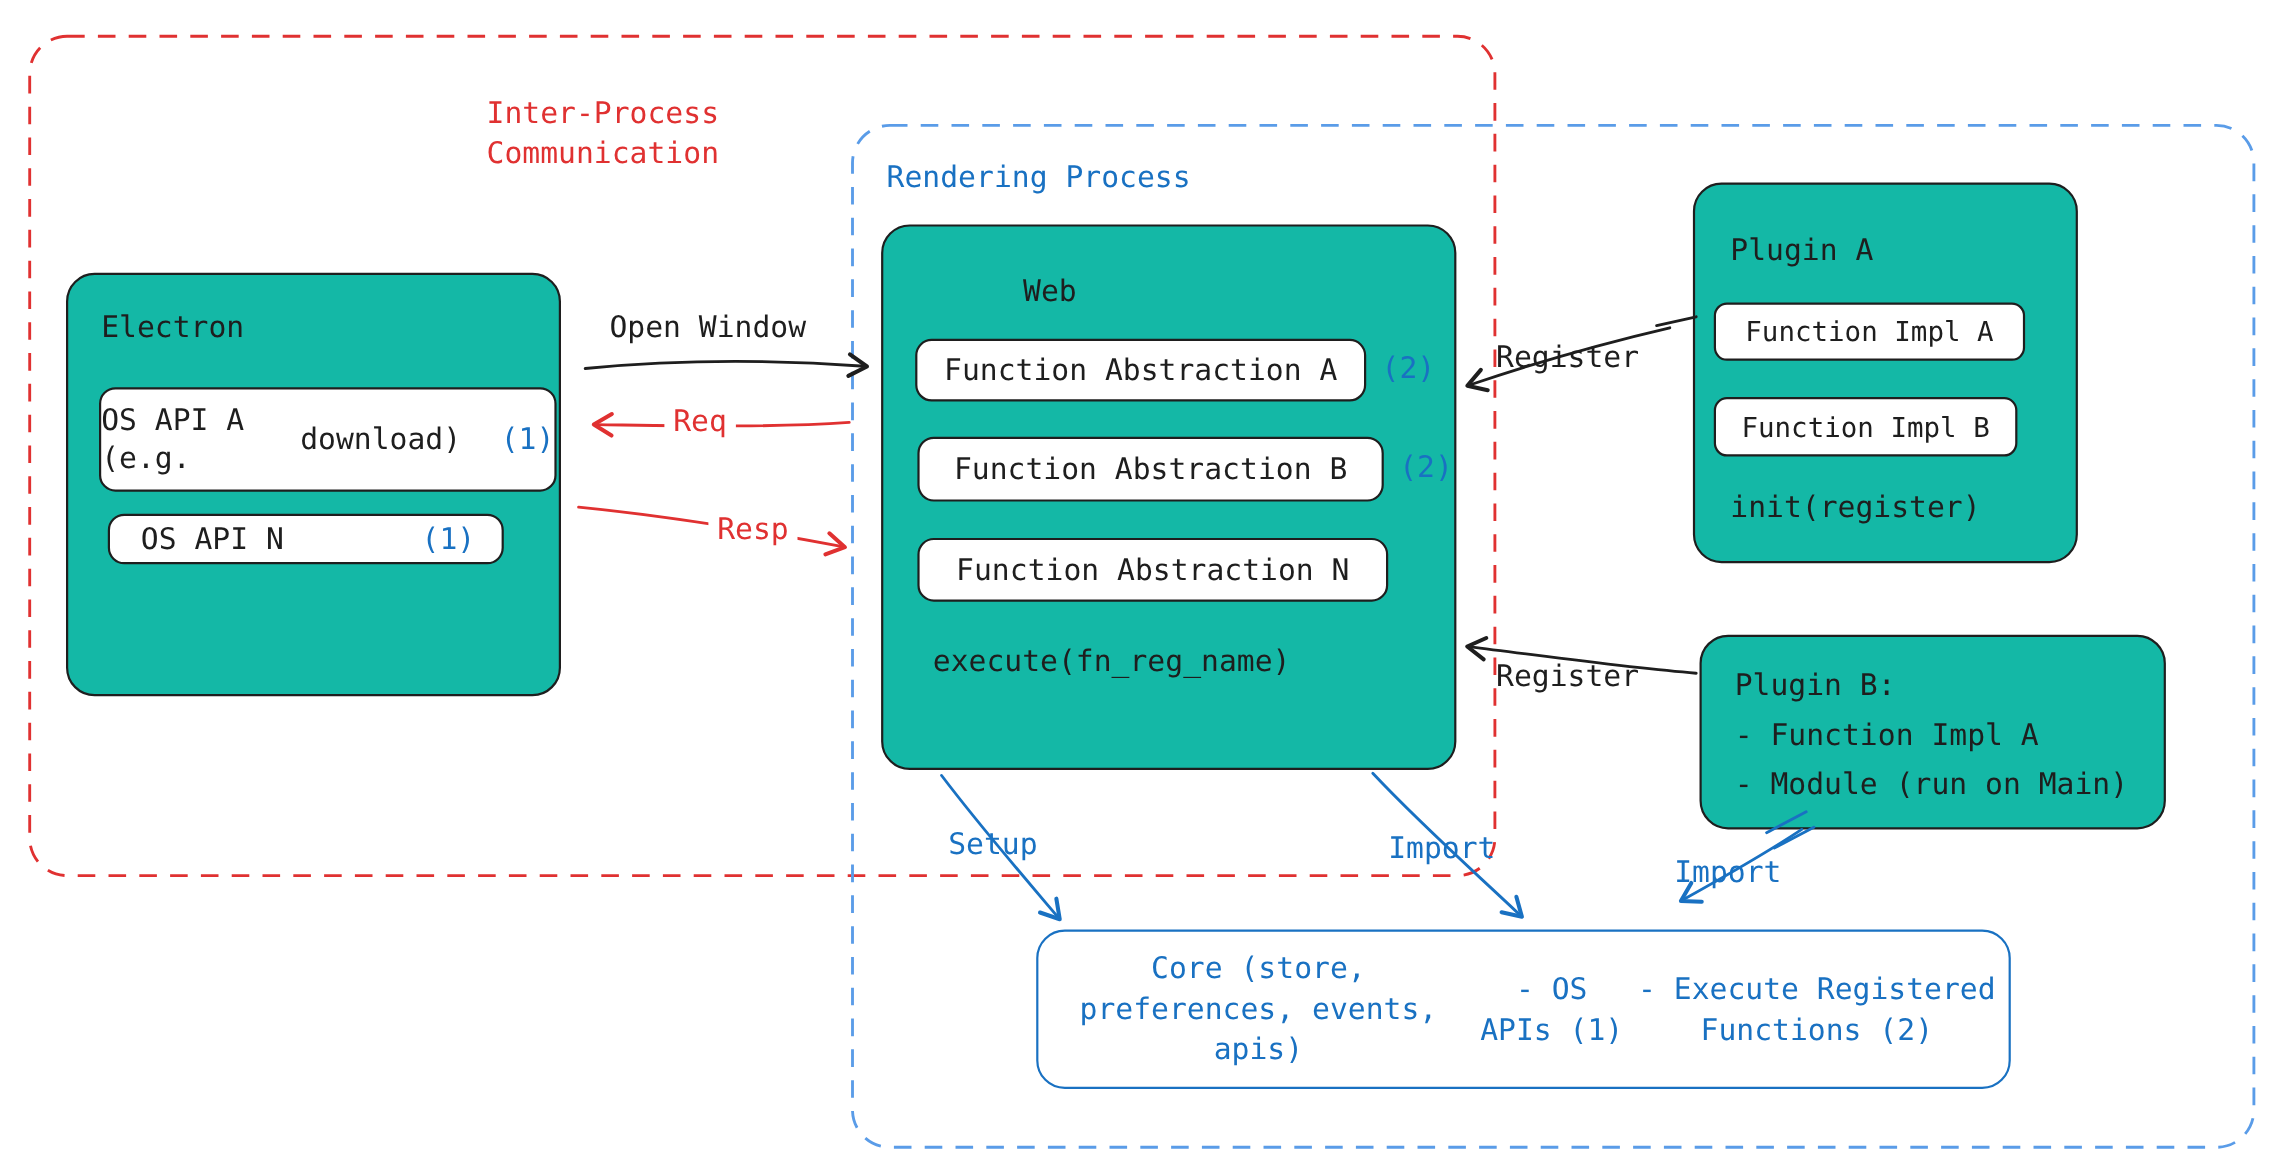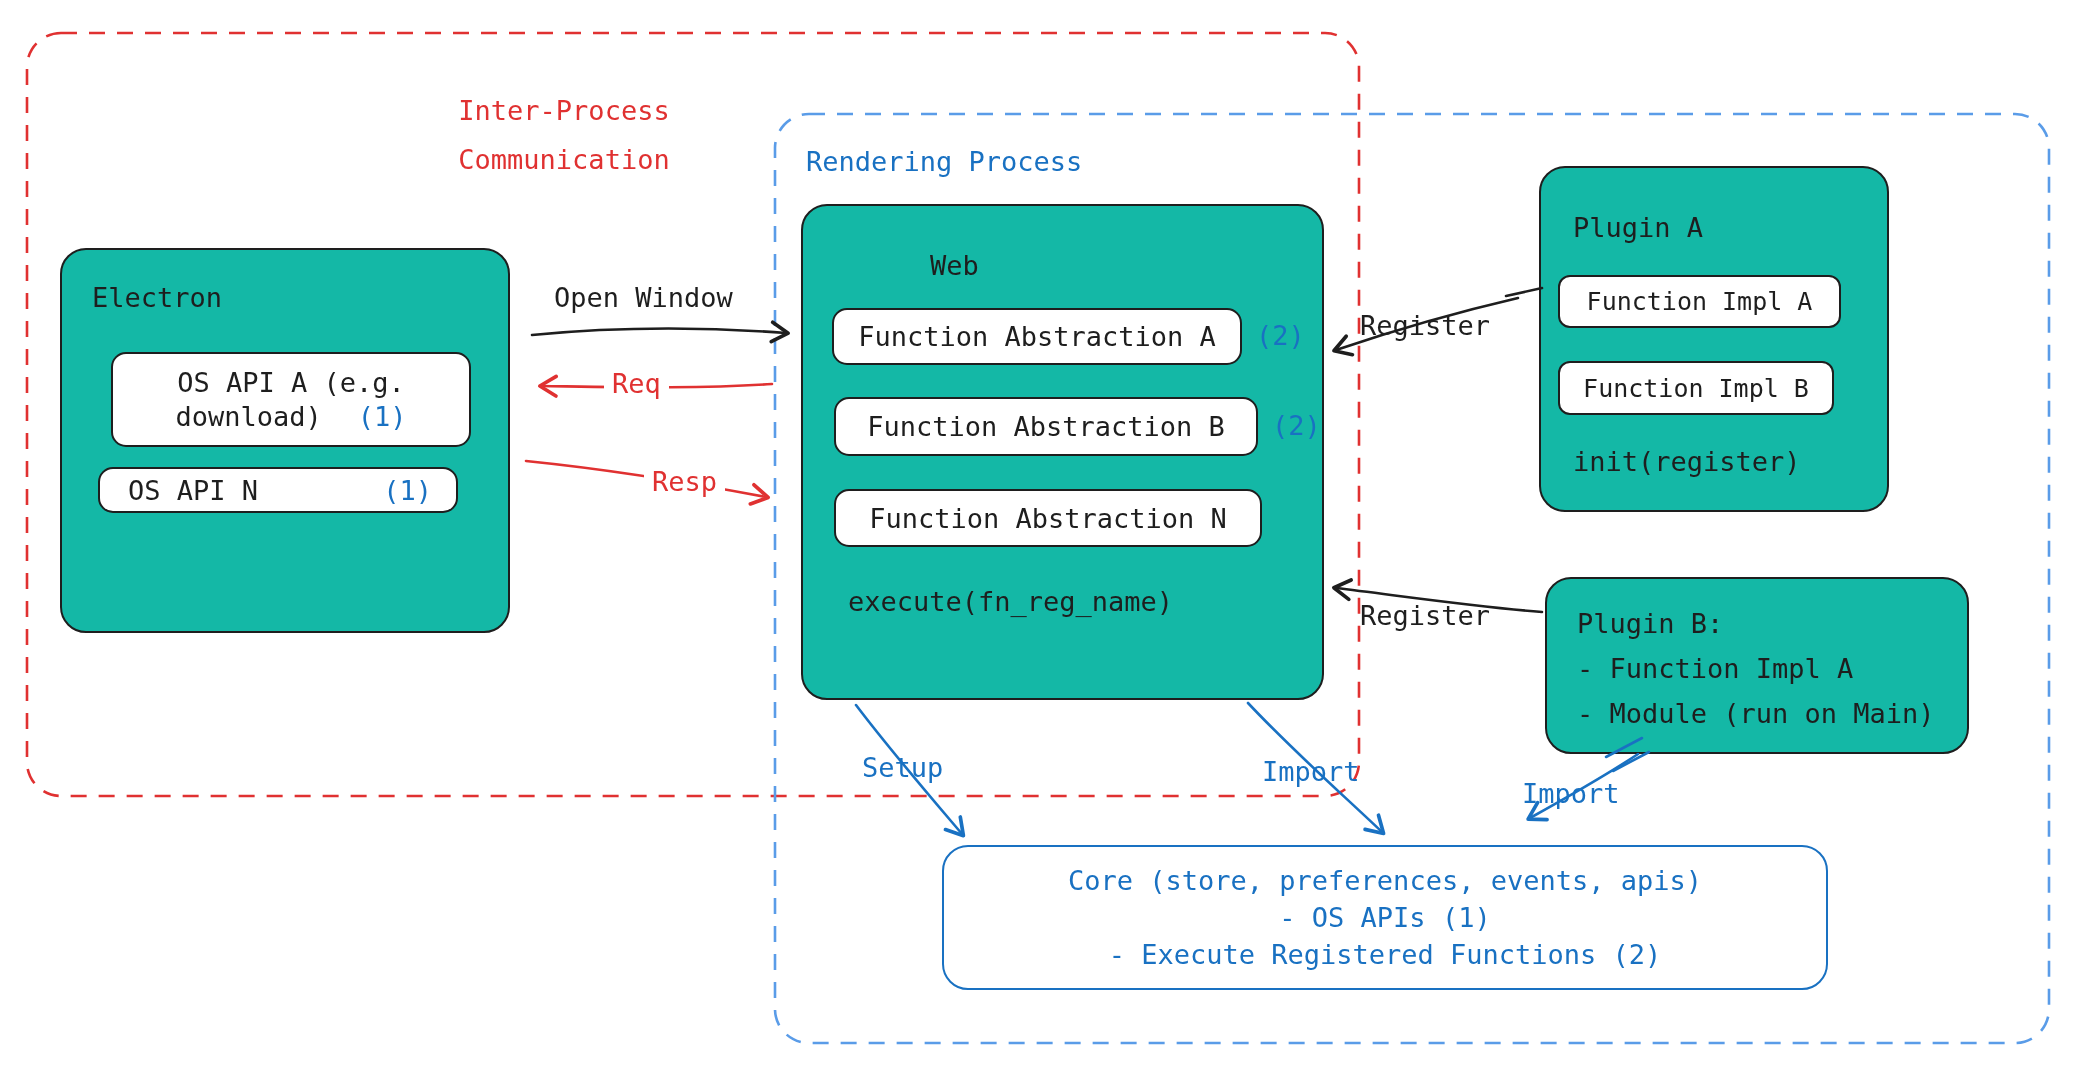--- a/index.html
+++ b/index.html
@@ -36,21 +36,21 @@
   .blue-t { color: #1971c2; }
   .bg { background: #ffffff; padding: 0 8px; }
   .prelines { white-space: pre-line; }
   .core-box {
     position: absolute;
     border: 2.6px solid #1971c2;
     border-radius: 26px;
     background: #ffffff;
     color: #1971c2;
     display: flex;
-    flex-direction: column;
+    flex-direction: row;
     align-items: center;
     justify-content: center;
     line-height: 37px;
     text-align: center;
   }
   .st-k { stroke: #1e1e1e; fill: none; stroke-width: 2.6; stroke-linecap: round; }
   .st-r { stroke: #e03131; fill: none; stroke-width: 2.6; stroke-linecap: round; }
   .st-b { stroke: #1971c2; fill: none; stroke-width: 2.6; stroke-linecap: round; }
   .dash-red { stroke: #e03131; fill: none; stroke-width: 2.6; stroke-dasharray: 16 12; }
   .dash-blue { stroke: #5a9ce8; fill: none; stroke-width: 2.6; stroke-dasharray: 16 12; }
@@ -58,28 +58,28 @@
 </head>
 <body>
 
 <div class="canvas">
 
   <svg class="layer" width="2074" height="1066" viewBox="0 0 2074 1066">
     <rect x="27" y="33" width="1332" height="763" rx="34" class="dash-red"></rect>
     <rect x="775" y="114" width="1274" height="929" rx="34" class="dash-blue"></rect>
   </svg>
 
-  <div class="label red-t prelines" style="left:434px; top:86px; width:260px; text-align:center; line-height:49px;">Inter-Process
+  <div class="label red-t prelines" style="left:418px; top:86px; width:260px; text-align:center; line-height:36px;">Inter-Process
 Communication</div>
   <div class="label blue-t" style="left:806px; top:146px;">Rendering Process</div>
 
   <div class="box" style="left:60px; top:248px; width:450px; height:385px;"></div>
   <div class="label" style="left:92px; top:282px;">Electron</div>
 
-  <div class="small-box" style="left:111px; top:352px; width:360px; height:95px; flex-direction:column; line-height:34px;">
+  <div class="small-box" style="left:90px; top:352px; width:416px; height:95px; flex-direction:row; line-height:34px;">
     <div>OS API A (e.g.</div>
     <div style="display:flex; gap:36px; align-items:center;">
       <span>download)</span>
       <span class="blue-t">(1)</span>
     </div>
   </div>
 
   <div class="small-box" style="left:98px; top:467px; width:360px; height:46px; justify-content:space-between; padding:0 24px 0 28px;">
     <span>OS API N</span>
     <span class="blue-t">(1)</span>

